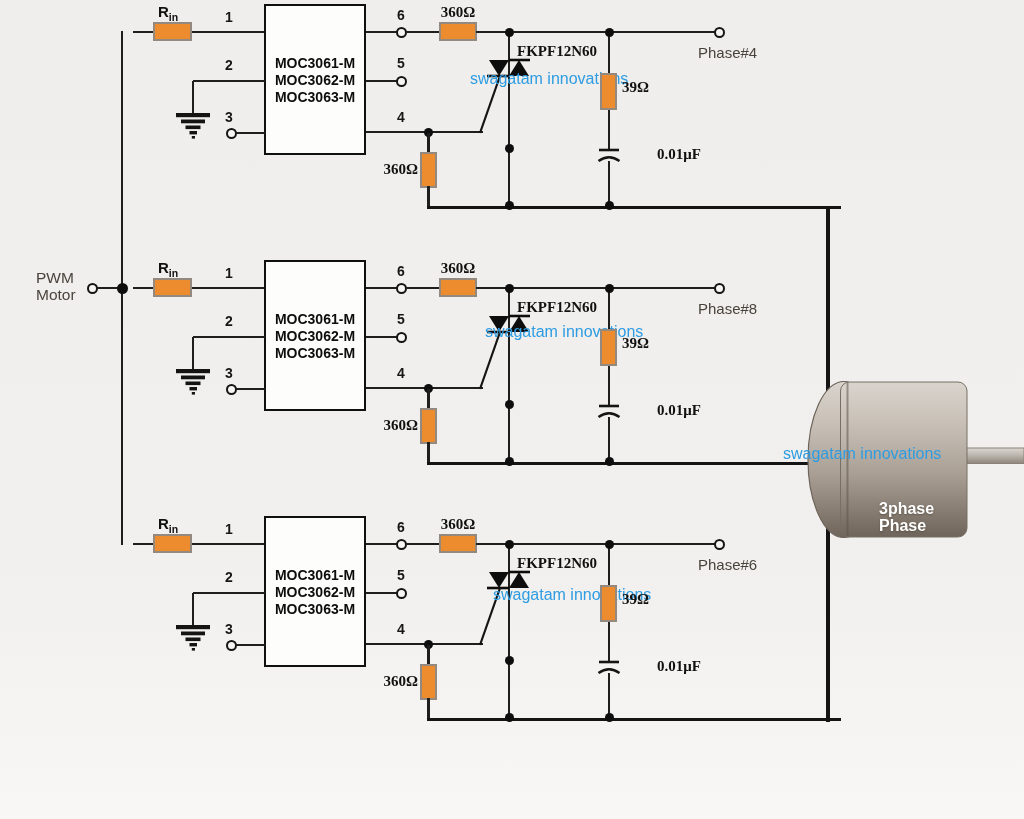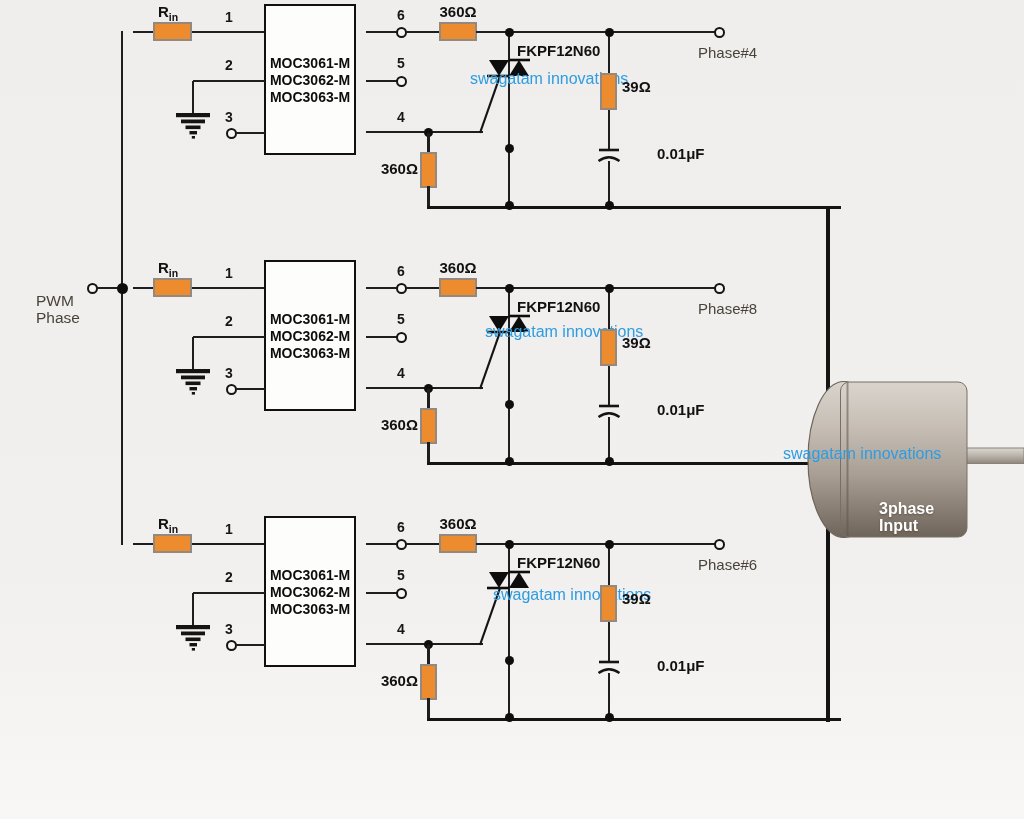--- a/index.html
+++ b/index.html
@@ -14,31 +14,31 @@
     background:linear-gradient(180deg,#efeeec 0%,#f1f0ee 70%,#f5f4f2 88%,#f8f7f6 100%);
     font-family:"Liberation Sans","DejaVu Sans",sans-serif;
   }
   .wh,.wv{position:absolute;background:var(--wire);}
   .wh{height:2.2px;}
   .wv{width:2.2px;}
   .res{position:absolute;background:var(--orange);border:2px solid #94897f;box-sizing:border-box;}
   .term{position:absolute;width:11px;height:11px;border:2.2px solid #141414;border-radius:50%;background:#f6f5f3;box-sizing:border-box;}
   .dot{position:absolute;width:9px;height:9px;background:#0e0e0e;border-radius:50%;}
   .plab{position:absolute;font-weight:700;font-size:14px;line-height:15px;color:#161616;}
-  .vlab{position:absolute;font-weight:700;font-size:15px;line-height:16px;color:#111;white-space:nowrap;}
+  .vlab{position:absolute;font-weight:700;font-size:15px;line-height:16px;color:#111;white-space:nowrap;font-family:Liberation Serif, serif;}
   .mlab{position:absolute;font-weight:400;font-size:15px;line-height:17px;color:var(--muted);white-space:nowrap;}
   .wm{position:absolute;font-weight:400;font-size:16px;line-height:17px;color:var(--blue);white-space:nowrap;}
   .ch{position:absolute;left:11px;width:1024px;height:256px;}
   
   .w-in{left:122px;top:31px;width:132px;}
   .r-rin{left:142px;top:22px;width:39px;height:19px;}
   .l-rin{left:147px;top:3px;font-weight:700;font-size:15px;color:#111;position:absolute;}
   .l-rin sub{font-size:10.5px;}
   .l-p1{left:210px;top:10px;width:16px;text-align:center;}
-  .icbox{position:absolute;left:253px;top:4px;width:92px;height:151px;background:#fdfdfc;border:2.4px solid #101010;box-sizing:border-box;
+  .icbox{position:absolute;left:253px;top:4px;width:102px;height:151px;background:#fdfdfc;border:2.4px solid #101010;box-sizing:border-box;
          display:flex;flex-direction:column;justify-content:center;align-items:center;gap:3px;}
   .icbox span{font-weight:700;font-size:14px;line-height:14px;color:#0d0d0d;white-space:nowrap;}
   .w-p2{left:182px;top:80px;width:72px;}
   .gnd-stub{left:181px;top:81px;height:33px;}
   .gnd{position:absolute;left:158px;top:113px;}
   .l-p2{left:210px;top:58px;width:16px;text-align:center;}
   .t-p3{left:215px;top:128px;}
   .w-p3{left:225px;top:132px;width:29px;}
   .l-p3{left:210px;top:110px;width:16px;text-align:center;}
   .w-p6a{left:355px;top:31px;width:31px;}
@@ -79,21 +79,21 @@
   .d-s-top{left:593.5px;top:27.5px;}
   .d-t-mid{left:493.5px;top:143.5px;}
   .d-t-bot{left:493.5px;top:201px;}
   .d-s-bot{left:593.5px;top:201px;}
   
   .left-bus{left:120.8px;top:31px;width:2.6px;height:514px;}
   .right-bus{position:absolute;left:826.3px;top:205.5px;width:3.4px;height:516px;background:#141414;}
   .pwm-term{left:87px;top:283px;}
   .pwm-wire{left:96px;top:287px;width:22px;}
   .pwm-dot{position:absolute;left:116.5px;top:283px;width:11px;height:11px;background:#0e0e0e;border-radius:50%;}
-  .pwm-text{left:36px;top:269px;font-size:15.5px;margin-top:23px;}
+  .pwm-text{left:36px;top:269px;font-size:15.5px;}
   .motor-svg{position:absolute;left:770px;top:374px;}
   .motor-label{position:absolute;left:879px;top:476px;font-weight:700;font-size:16px;line-height:17px;color:#fff;
                text-shadow:0 1px 2px rgba(70,58,46,.55);white-space:nowrap;margin-top:24px;}
   .wm-motor{left:783px;top:445px;}
 </style>
 </head>
 <body>
 
 <div class="stage">
   <div class="wv left-bus"></div>
@@ -336,21 +336,21 @@
     <div class="dot d-t-bot"></div>
     <div class="dot d-s-bot"></div>
   </div>
     </div>
 
   <div class="term pwm-term"></div>
   <div class="wh pwm-wire"></div>
   <div class="pwm-dot"></div>
   <div class="mlab pwm-text">
     <div>PWM</div>
-    <div>Phase</div>
+    <div>Motor</div>
   </div>
 
   <div class="right-bus"></div>
 
   <svg class="motor-svg" width="254" height="178" viewBox="0 0 254 178">
     <defs>
       <linearGradient id="gBody" x1="0" y1="0" x2="0" y2="1">
         <stop offset="0" stop-color="#d9d4cd"></stop>
         <stop offset="0.28" stop-color="#c7bfb6"></stop>
         <stop offset="0.6" stop-color="#a89e94"></stop>
@@ -363,15 +363,15 @@
       </linearGradient>
     </defs>
     <rect x="196" y="74" width="58" height="15.5" fill="url(#gShaft)" stroke="#8a8279" stroke-width="1"></rect>
     <ellipse cx="74" cy="85.5" rx="36" ry="78" fill="url(#gBody)" stroke="#6d645b" stroke-width="1.2"></ellipse>
     <rect x="70.5" y="8" width="126.5" height="155" rx="9" fill="url(#gBody)" stroke="#776e64" stroke-width="1"></rect>
     <line x1="77.5" y1="9" x2="77.5" y2="162" stroke="#5e564e" stroke-width="2" opacity="0.55"></line>
   </svg>
   <div class="wm wm-motor">swagatam innovations</div>
   <div class="motor-label">
     <div>3phase</div>
-    <div>Input</div>
+    <div>Phase</div>
   </div>
 </div>
 
 </body></html>

